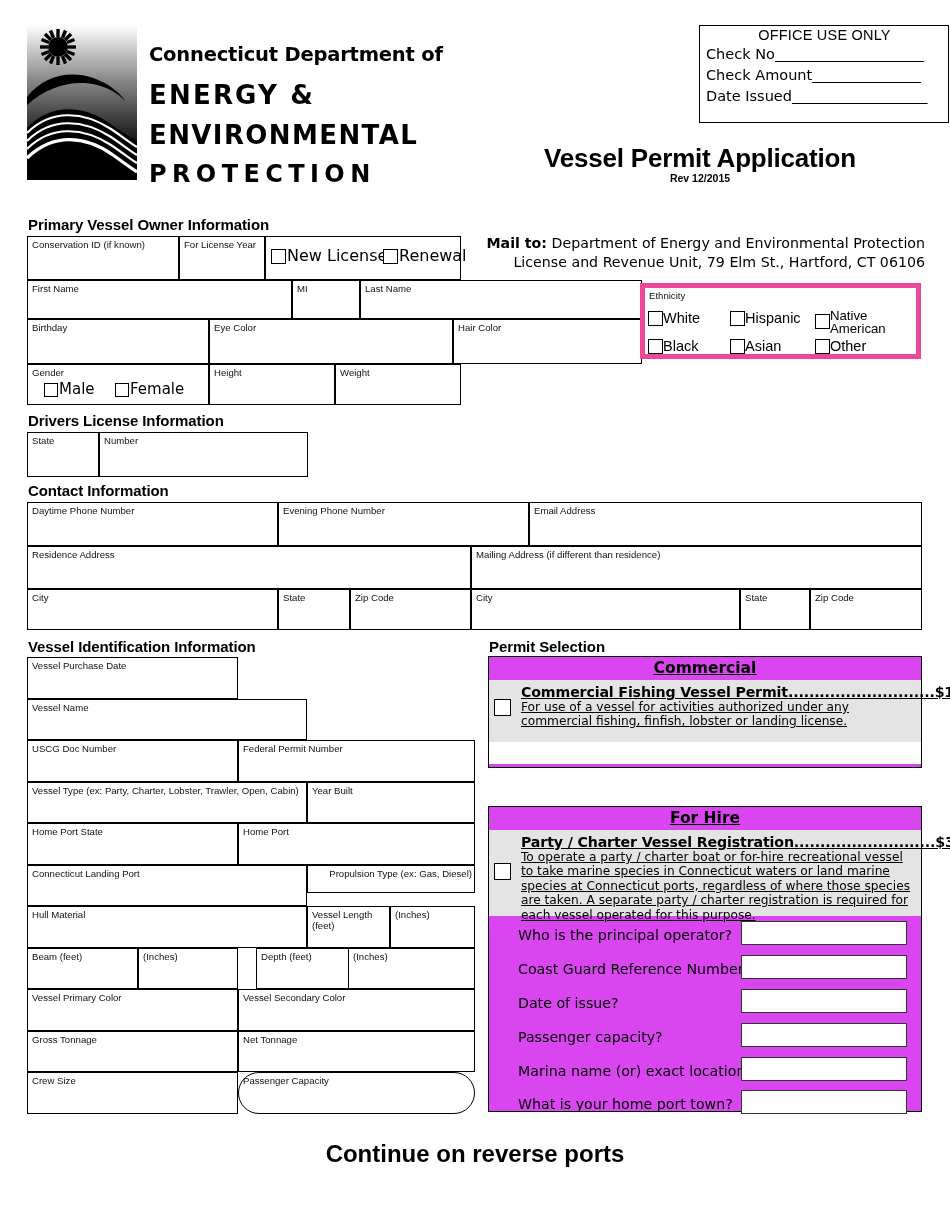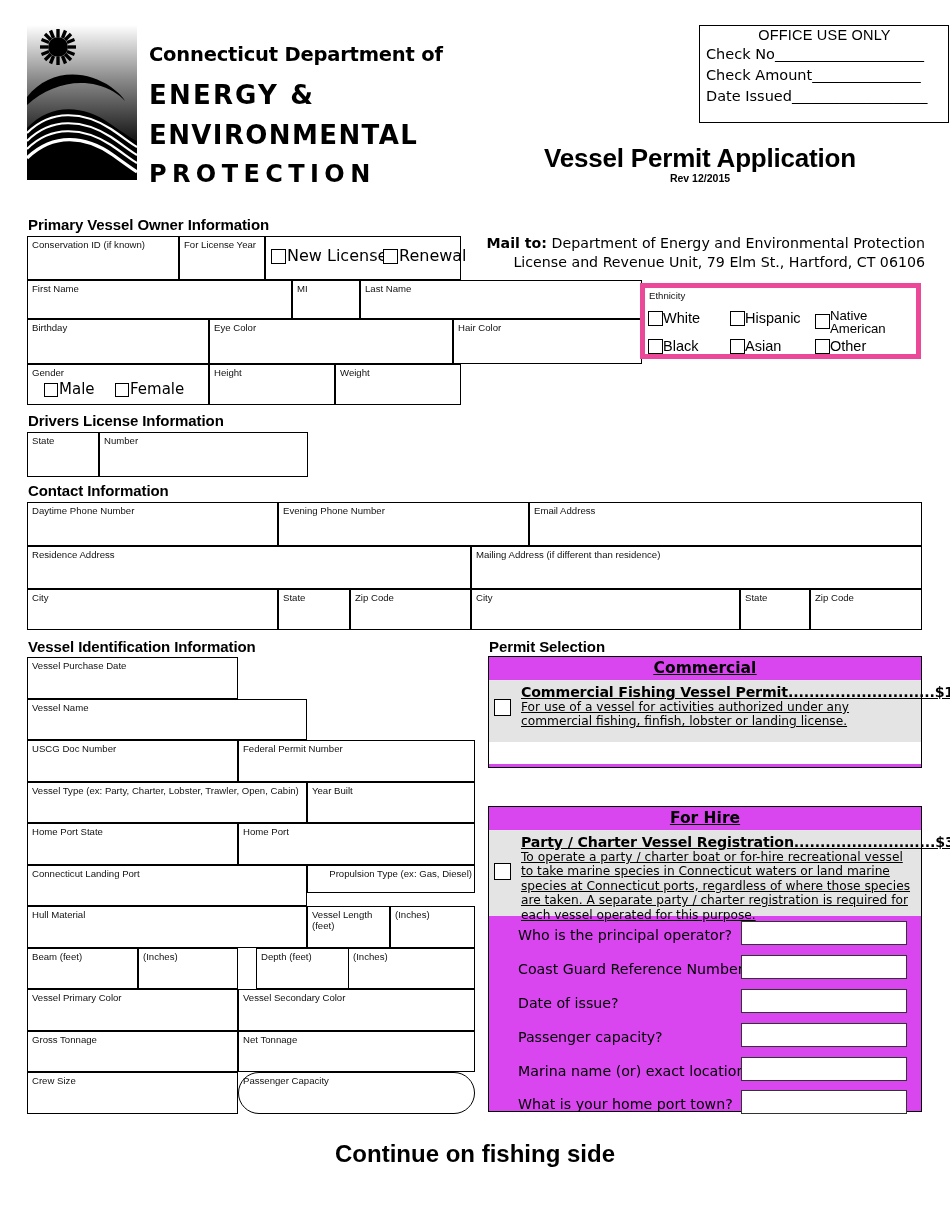--- a/index.html
+++ b/index.html
@@ -495,15 +495,15 @@
     <div class="q-label" style="left:29px; top:222px;">Passenger capacity?</div>
     <div class="q-field" style="left:252px; top:216px;"></div>
 
     <div class="q-label" style="left:29px; top:256px;">Marina name (or) exact location?</div>
     <div class="q-field" style="left:252px; top:250px;"></div>
 
     <div class="q-label" style="left:29px; top:289px;">What is your home port town?</div>
     <div class="q-field" style="left:252px; top:283px;"></div>
   </div>
 
-  <div class="footer">Continue on fishing side</div>
+  <div class="footer">Continue on reverse ports</div>
 
 </div>
 
 </body></html>

